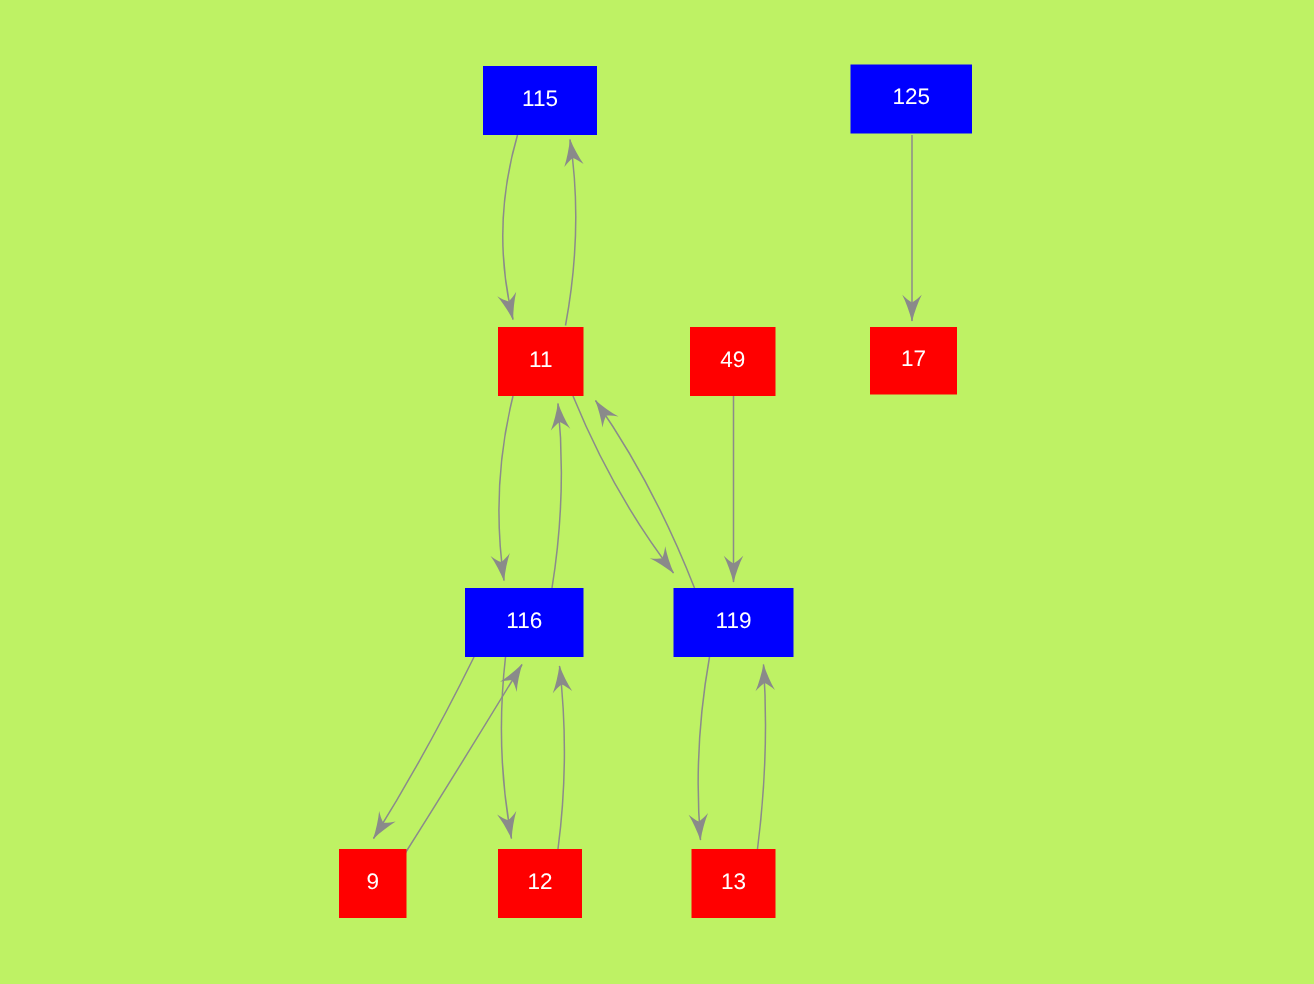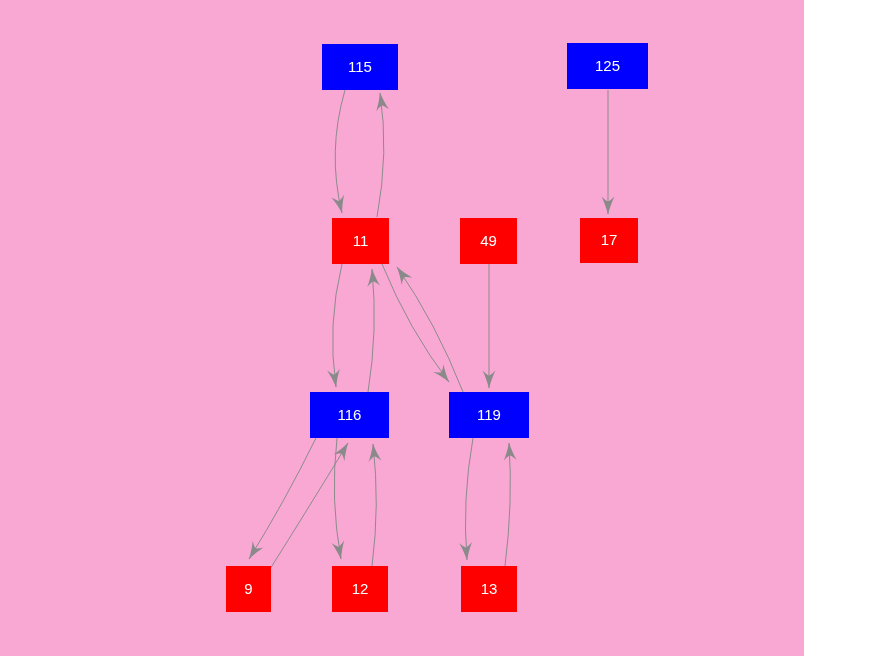--- a/index.html
+++ b/index.html
@@ -3,23 +3,23 @@
 <meta charset="utf-8">
 <style>
   html, body {
     margin: 0;
     padding: 0;
     background: #ffffff;
     font-family: "Liberation Sans", sans-serif;
   }
   #stage {
     position: relative;
-    width: 804px;
+    width: 876px;
     height: 656px;
-    background: #f9a8d4;
+    background: #bef264;
     overflow: hidden;
     text-decoration: underline;
   }
   #graph-svg {
     display: block;
   }
   .edge-path {
     fill: none;
     stroke-width: 1;
   }

